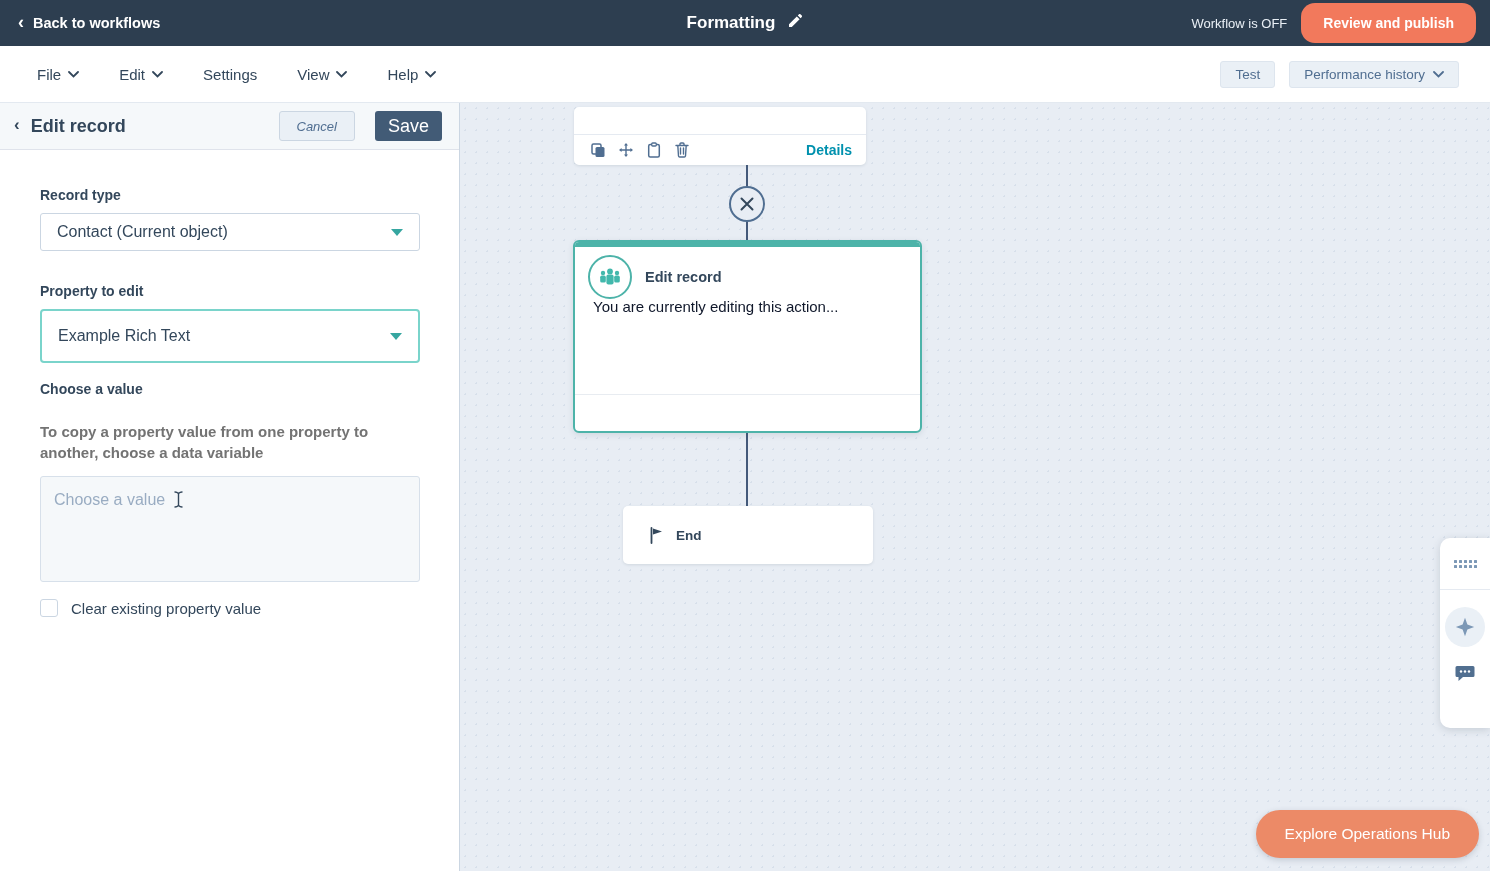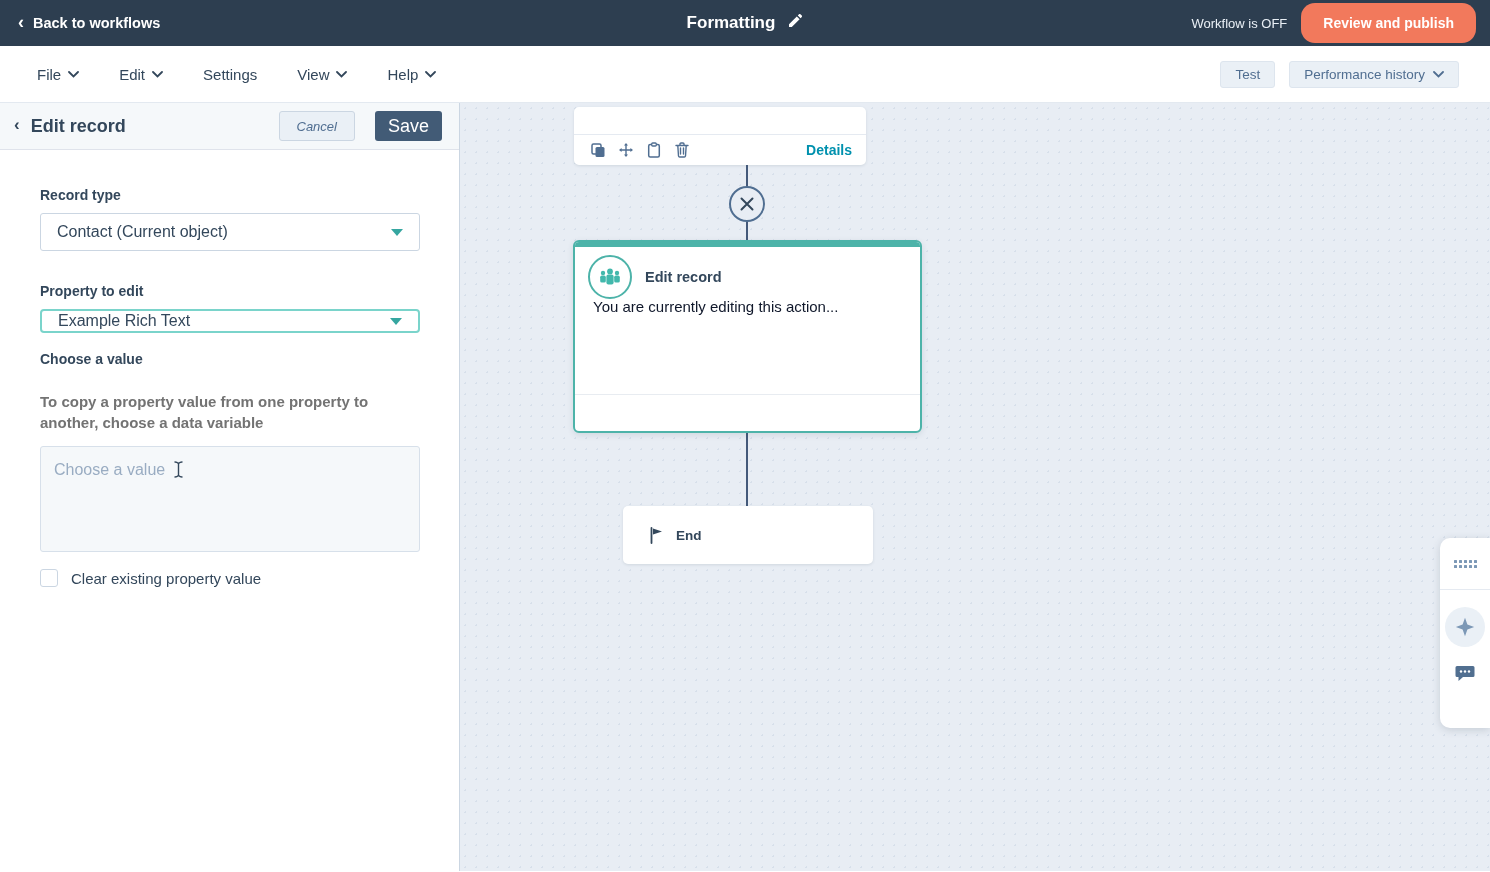--- a/index.html
+++ b/index.html
@@ -46,21 +46,21 @@
   .panel-header-btns { margin-left:auto; display:flex; gap:20px; }
   .cancel-btn { background:#eaf0f6; border:1px solid #cbd6e2; border-radius:3px;
     color:#506e91; font-size:13px; height:30px; padding:0 17px; cursor:pointer; font-family:inherit;font-style:italic; }
   .save-btn { background:#425b76; border:none; border-radius:3px; color:#fff;
     font-size:18px; height:30px; padding:0 13px; cursor:pointer; font-family:inherit; }
   .panel-body { padding:37px 40px 0 40px; }
   .field-label { font-size:14px; font-weight:bold; color:#33475b; margin-bottom:10px; }
   .select-box { width:380px; height:38px; background:#fff; border:1px solid #cbd6e2;
     border-radius:3px; display:flex; align-items:center; padding:0 16px;
     font-size:16px; color:#33475b; cursor:pointer; margin-bottom:32px; }
-  .select-box.focused { border:2px solid #7ad4cb; border-radius:4px; height:24px;
+  .select-box.focused { border:2px solid #7ad4cb; border-radius:4px; height:54px;
     margin-bottom:18px; }
   .select-caret { margin-left:auto; width:0; height:0; border-left:6px solid transparent;
     border-right:6px solid transparent; border-top:7px solid #36a6a0; }
   .help-text { font-size:15px; font-weight:bold; color:#737373; line-height:1.4;
     margin:24px 0 13px 0; width:378px; }
   .value-area { width:380px; height:106px; background:#f5f8fa; border:1px solid #d7e0ea;
     border-radius:3px; padding:13px 13px; cursor:text; }
   .placeholder { font-size:16px; color:#99acc2; display:inline-flex; align-items:center; gap:8px; }
   .checkbox-row { display:flex; align-items:center; gap:13px; margin-top:17px; cursor:pointer; }
   .checkbox { width:18px; height:18px; background:#fff; border:1px solid #cbd6e2;
@@ -310,14 +310,15 @@
       <span class="comment-btn">
         <svg width="20" height="17" viewBox="0 0 20 17">
             <path d="M2 1 h16 a1.5 1.5 0 0 1 1.5 1.5 v8 a1.5 1.5 0 0 1 -1.5 1.5 H8 L3.5 16 V12 H2 A1.5 1.5 0 0 1 0.5 10.5 v-8 A1.5 1.5 0 0 1 2 1 Z" fill="#516f90"></path>
             <circle cx="6" cy="6.5" r="1.2" fill="#fff"></circle>
             <circle cx="10" cy="6.5" r="1.2" fill="#fff"></circle>
             <circle cx="14" cy="6.5" r="1.2" fill="#fff"></circle>
           </svg>
       </span>
     </div>
 
+    <button class="explore-btn">Explore Operations Hub</button>
   </div>
 </div>
 
 </body></html>

